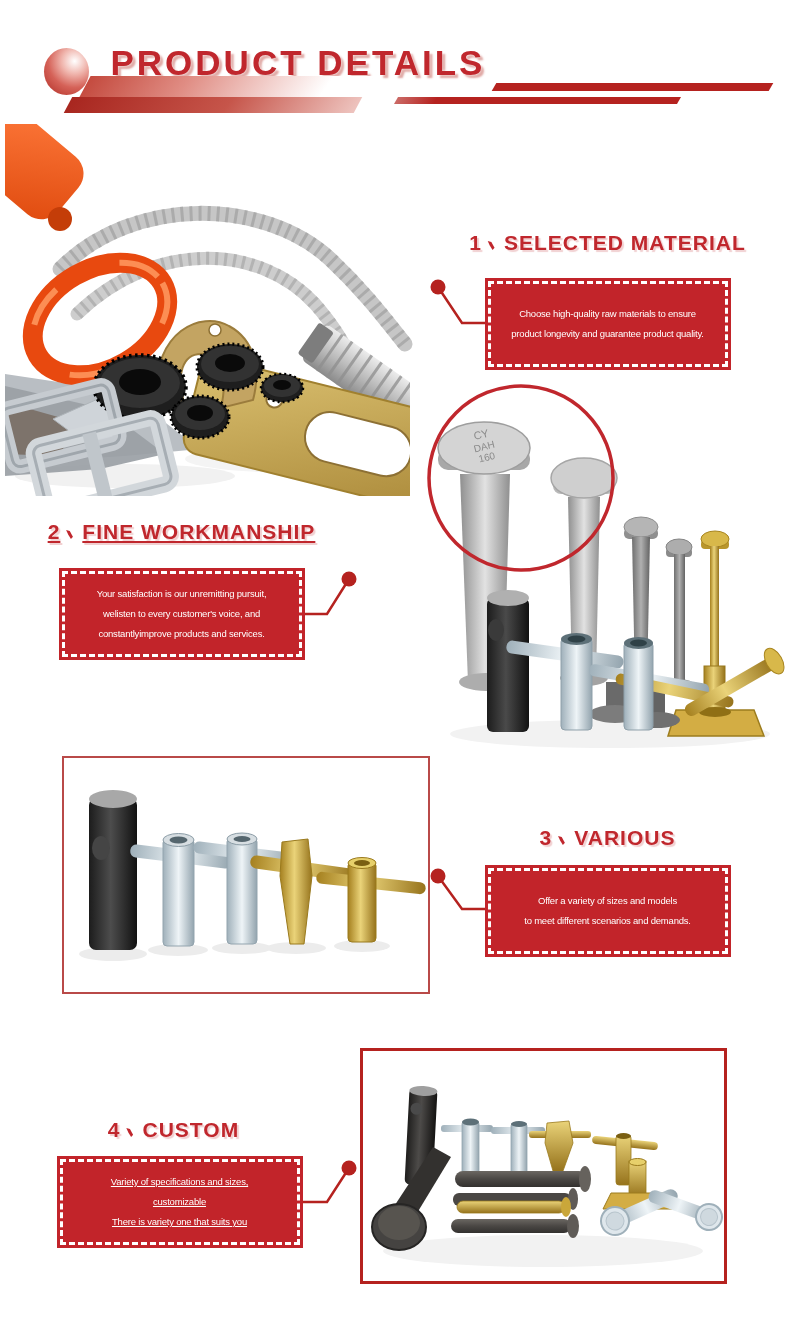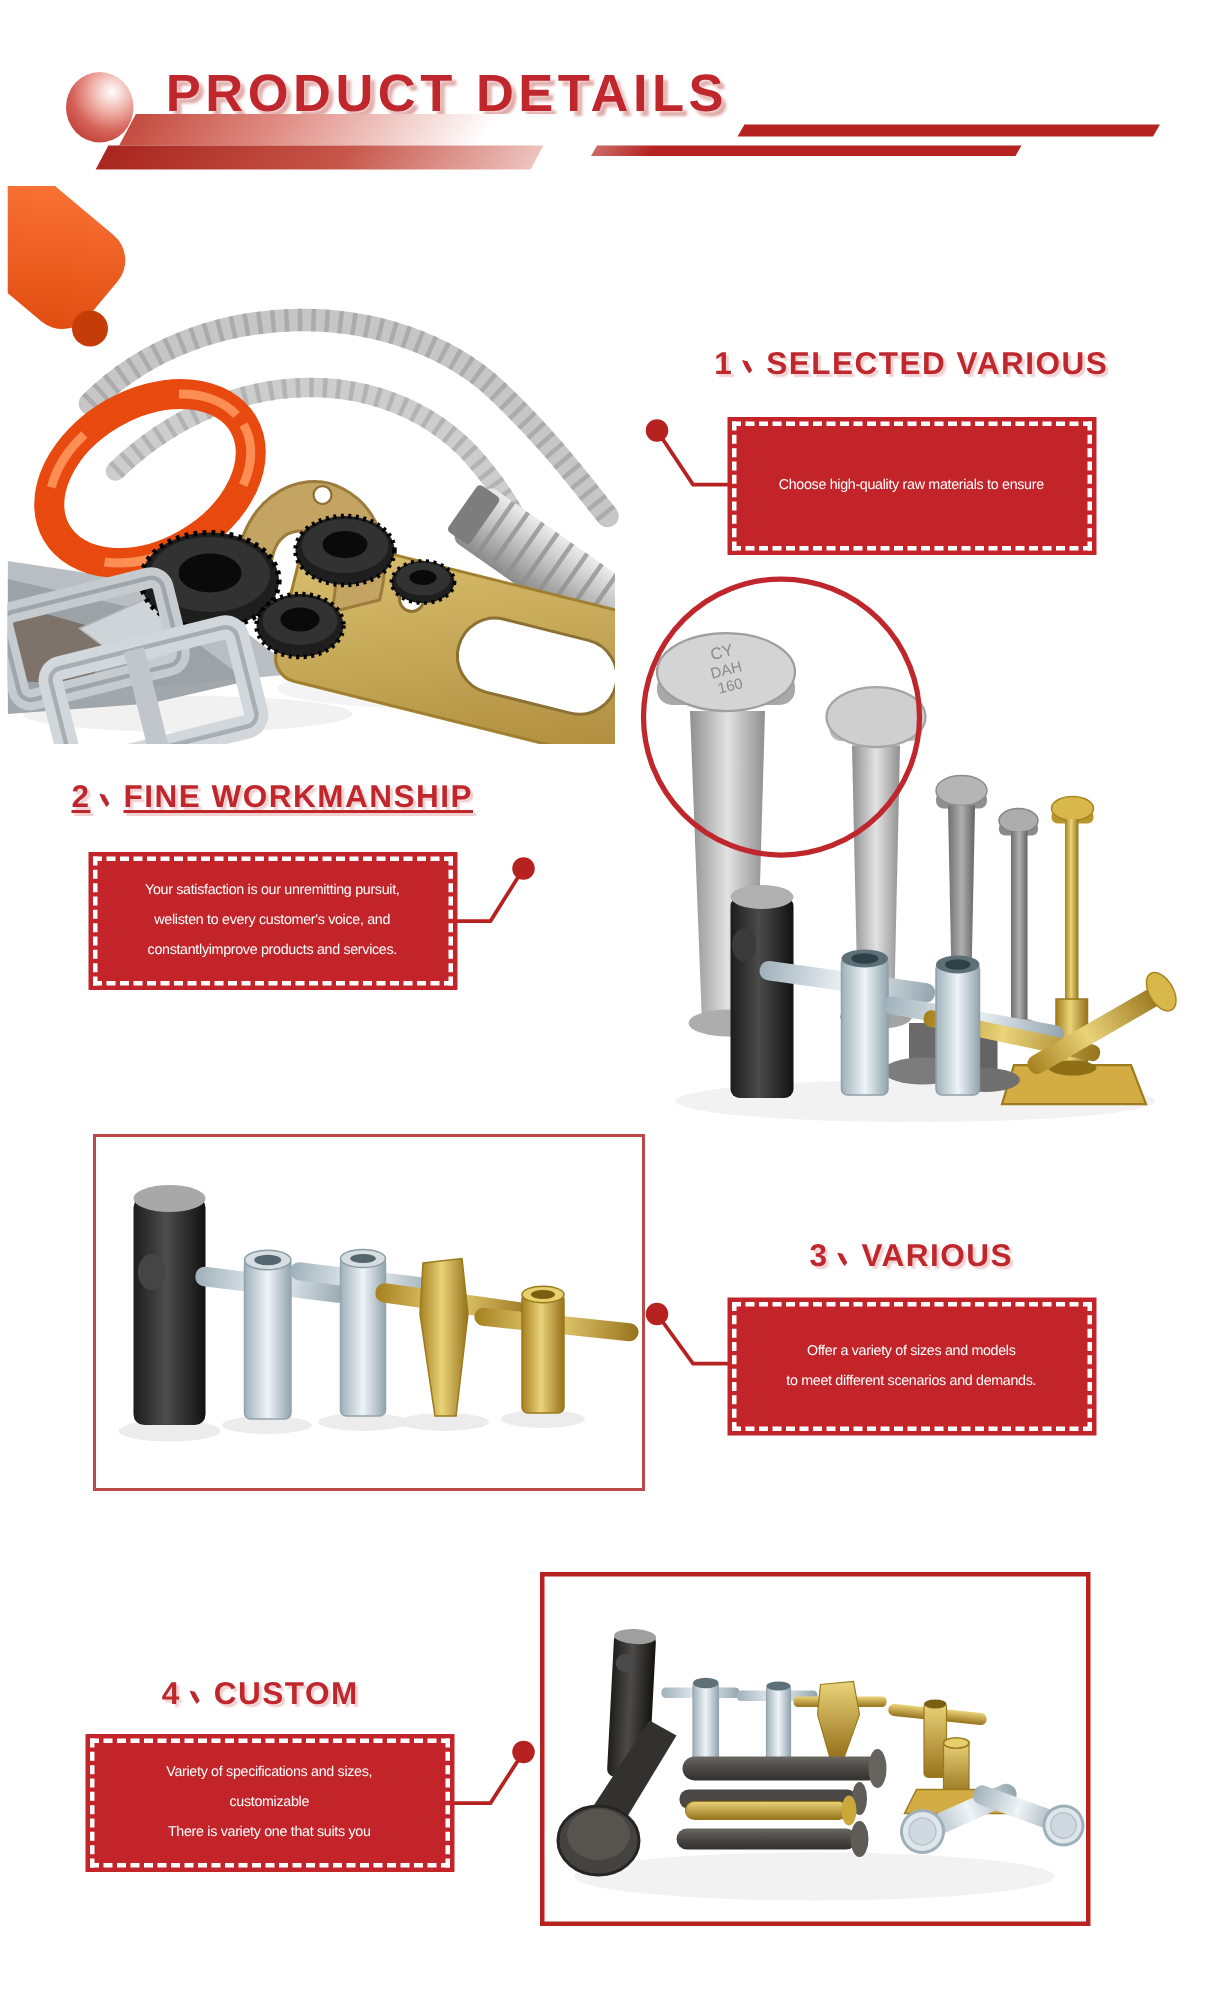--- a/index.html
+++ b/index.html
@@ -49,21 +49,21 @@
     background:var(--box-red);border:3px dashed #ffffff;
     box-shadow:0 0 0 3px var(--box-red);
     color:#ffffff;display:flex;flex-direction:column;justify-content:center;
     text-align:center;font-size:9.5px;letter-spacing:-0.2px;line-height:20px;padding:2px 4px;
   }
   .red-box .line{white-space:nowrap;}
   .connector{position:absolute;}
   .box1{left:483px;top:265px;}
   .box2{left:57px;top:555px;}
   .box3{left:483px;top:852px;}
-  .box4{left:55px;top:1143px;}
+  .box4{left:55px;top:1143px;text-decoration:underline;}
   .head1{left:453px;top:215px;}
   .head2{left:27px;top:504px;text-decoration:underline;}
   .head3{left:453px;top:810px;}
   .head4{left:19px;top:1102px;}
   
   .photo{position:absolute;background:#fff;}
   .photo svg{display:block;width:100%;height:100%;}
   .photo1{left:0;top:108px;width:445px;height:372px;}
   .photo2{left:405px;top:366px;width:385px;height:382px;}
   .photo3{left:57px;top:740px;width:368px;height:238px;border:2px solid var(--frame-red-thin);box-sizing:border-box;}
@@ -175,28 +175,29 @@
         <rect x="8" y="268" width="110" height="60" rx="8" fill="none" stroke="#c6cbd0" stroke-width="14"></rect>
         <rect x="8" y="268" width="110" height="60" rx="8" fill="none" stroke="#9fa6ac" stroke-width="3"></rect>
         <rect x="30" y="312" width="128" height="68" rx="8" fill="none" stroke="#d2d7db" stroke-width="16"></rect>
         <rect x="30" y="312" width="128" height="68" rx="8" fill="none" stroke="#a7aeb4" stroke-width="3"></rect>
         <rect x="82" y="312" width="14" height="68" fill="#c0c6cb"></rect>
       </g>
     </svg>
   </div>
 
   <div class="section-heading head1">
-    <span>1</span><span class="pause-mark"></span><span>SELECTED VARIOUS</span>
+    <span>1</span><span class="pause-mark"></span><span>SELECTED MATERIAL</span>
   </div>
   <svg class="connector" style="left:424px;top:259px" width="66" height="58">
     <path d="M9,12 L33,48 L62,48" stroke="#b5221f" stroke-width="2.5" fill="none"></path>
     <circle cx="9" cy="12" r="7.5" fill="#b5221f"></circle>
   </svg>
   <div class="red-box box1">
     <div class="line">Choose high-quality raw materials to ensure</div>
+    <div class="line">product longevity and guarantee product quality.</div>
   </div>
 
   <div class="photo photo2">
     <svg viewBox="0 0 385 382" xmlns="http://www.w3.org/2000/svg">
       <defs>
         <linearGradient id="g2steel" x1="0" y1="0" x2="1" y2="0">
           <stop offset="0" stop-color="#8f8f8f"></stop>
             <stop offset="0.5" stop-color="#e2e2e2"></stop>
             <stop offset="1" stop-color="#8f8f8f"></stop>
         </linearGradient>

